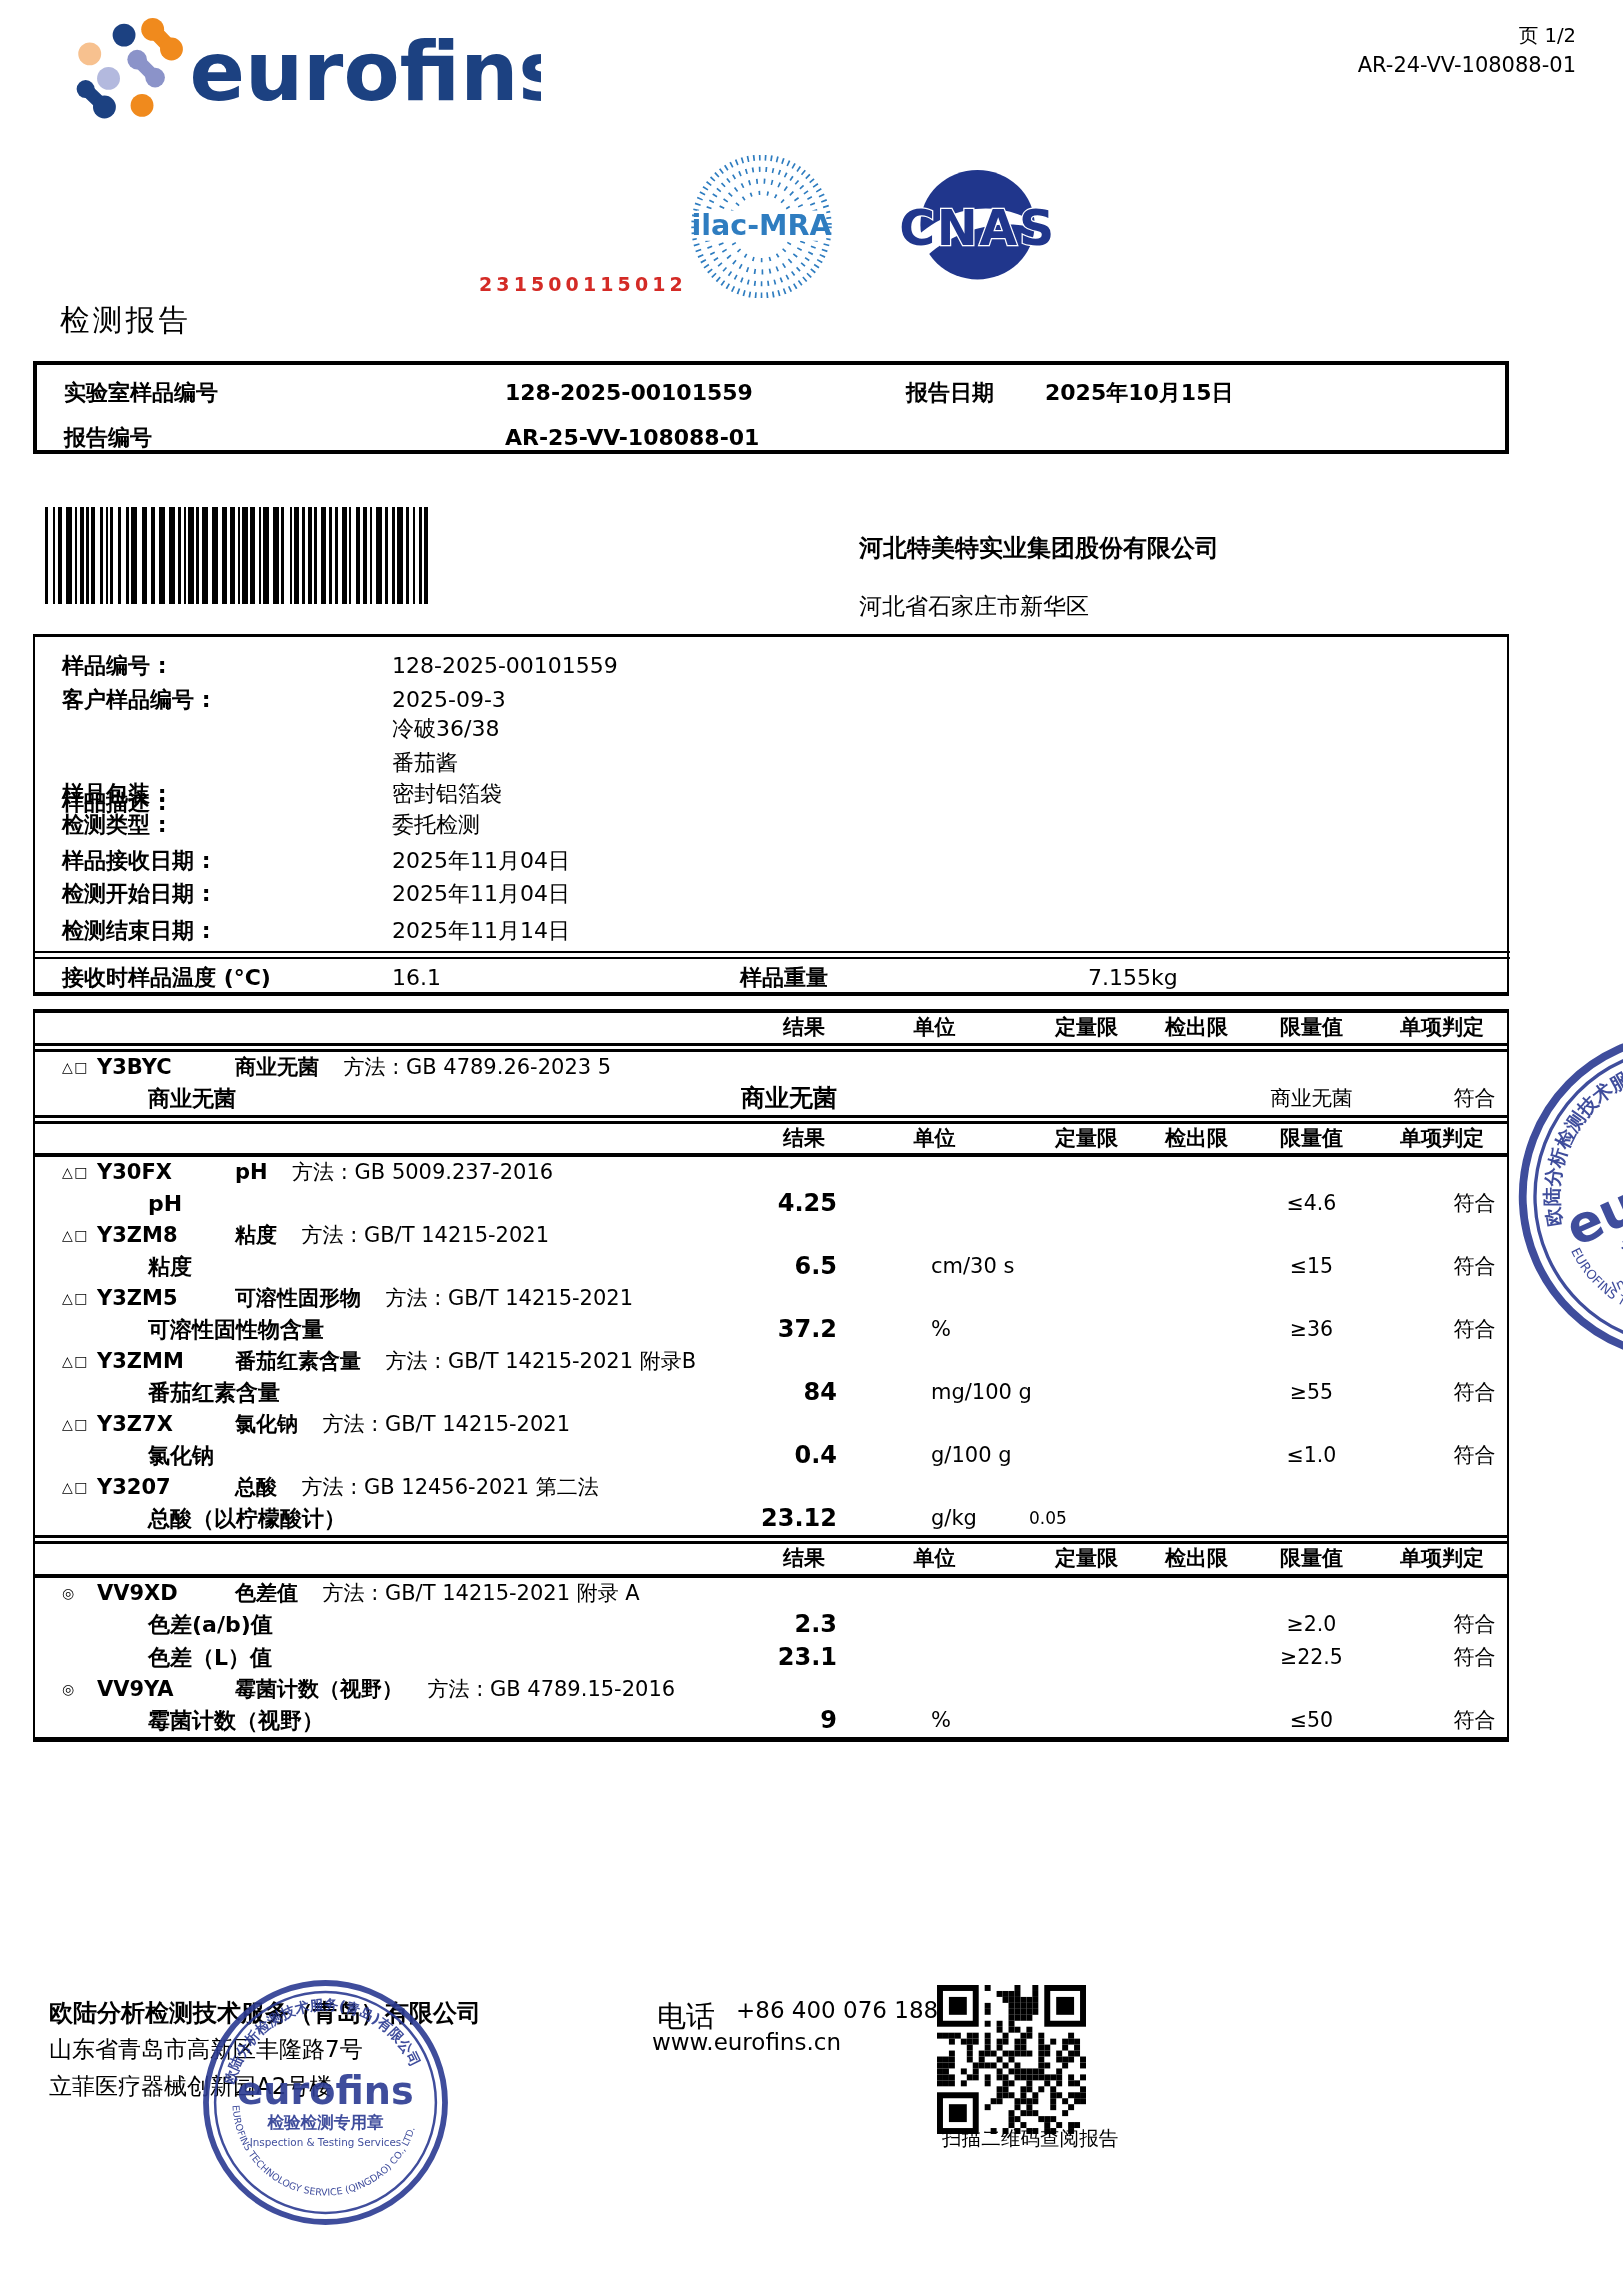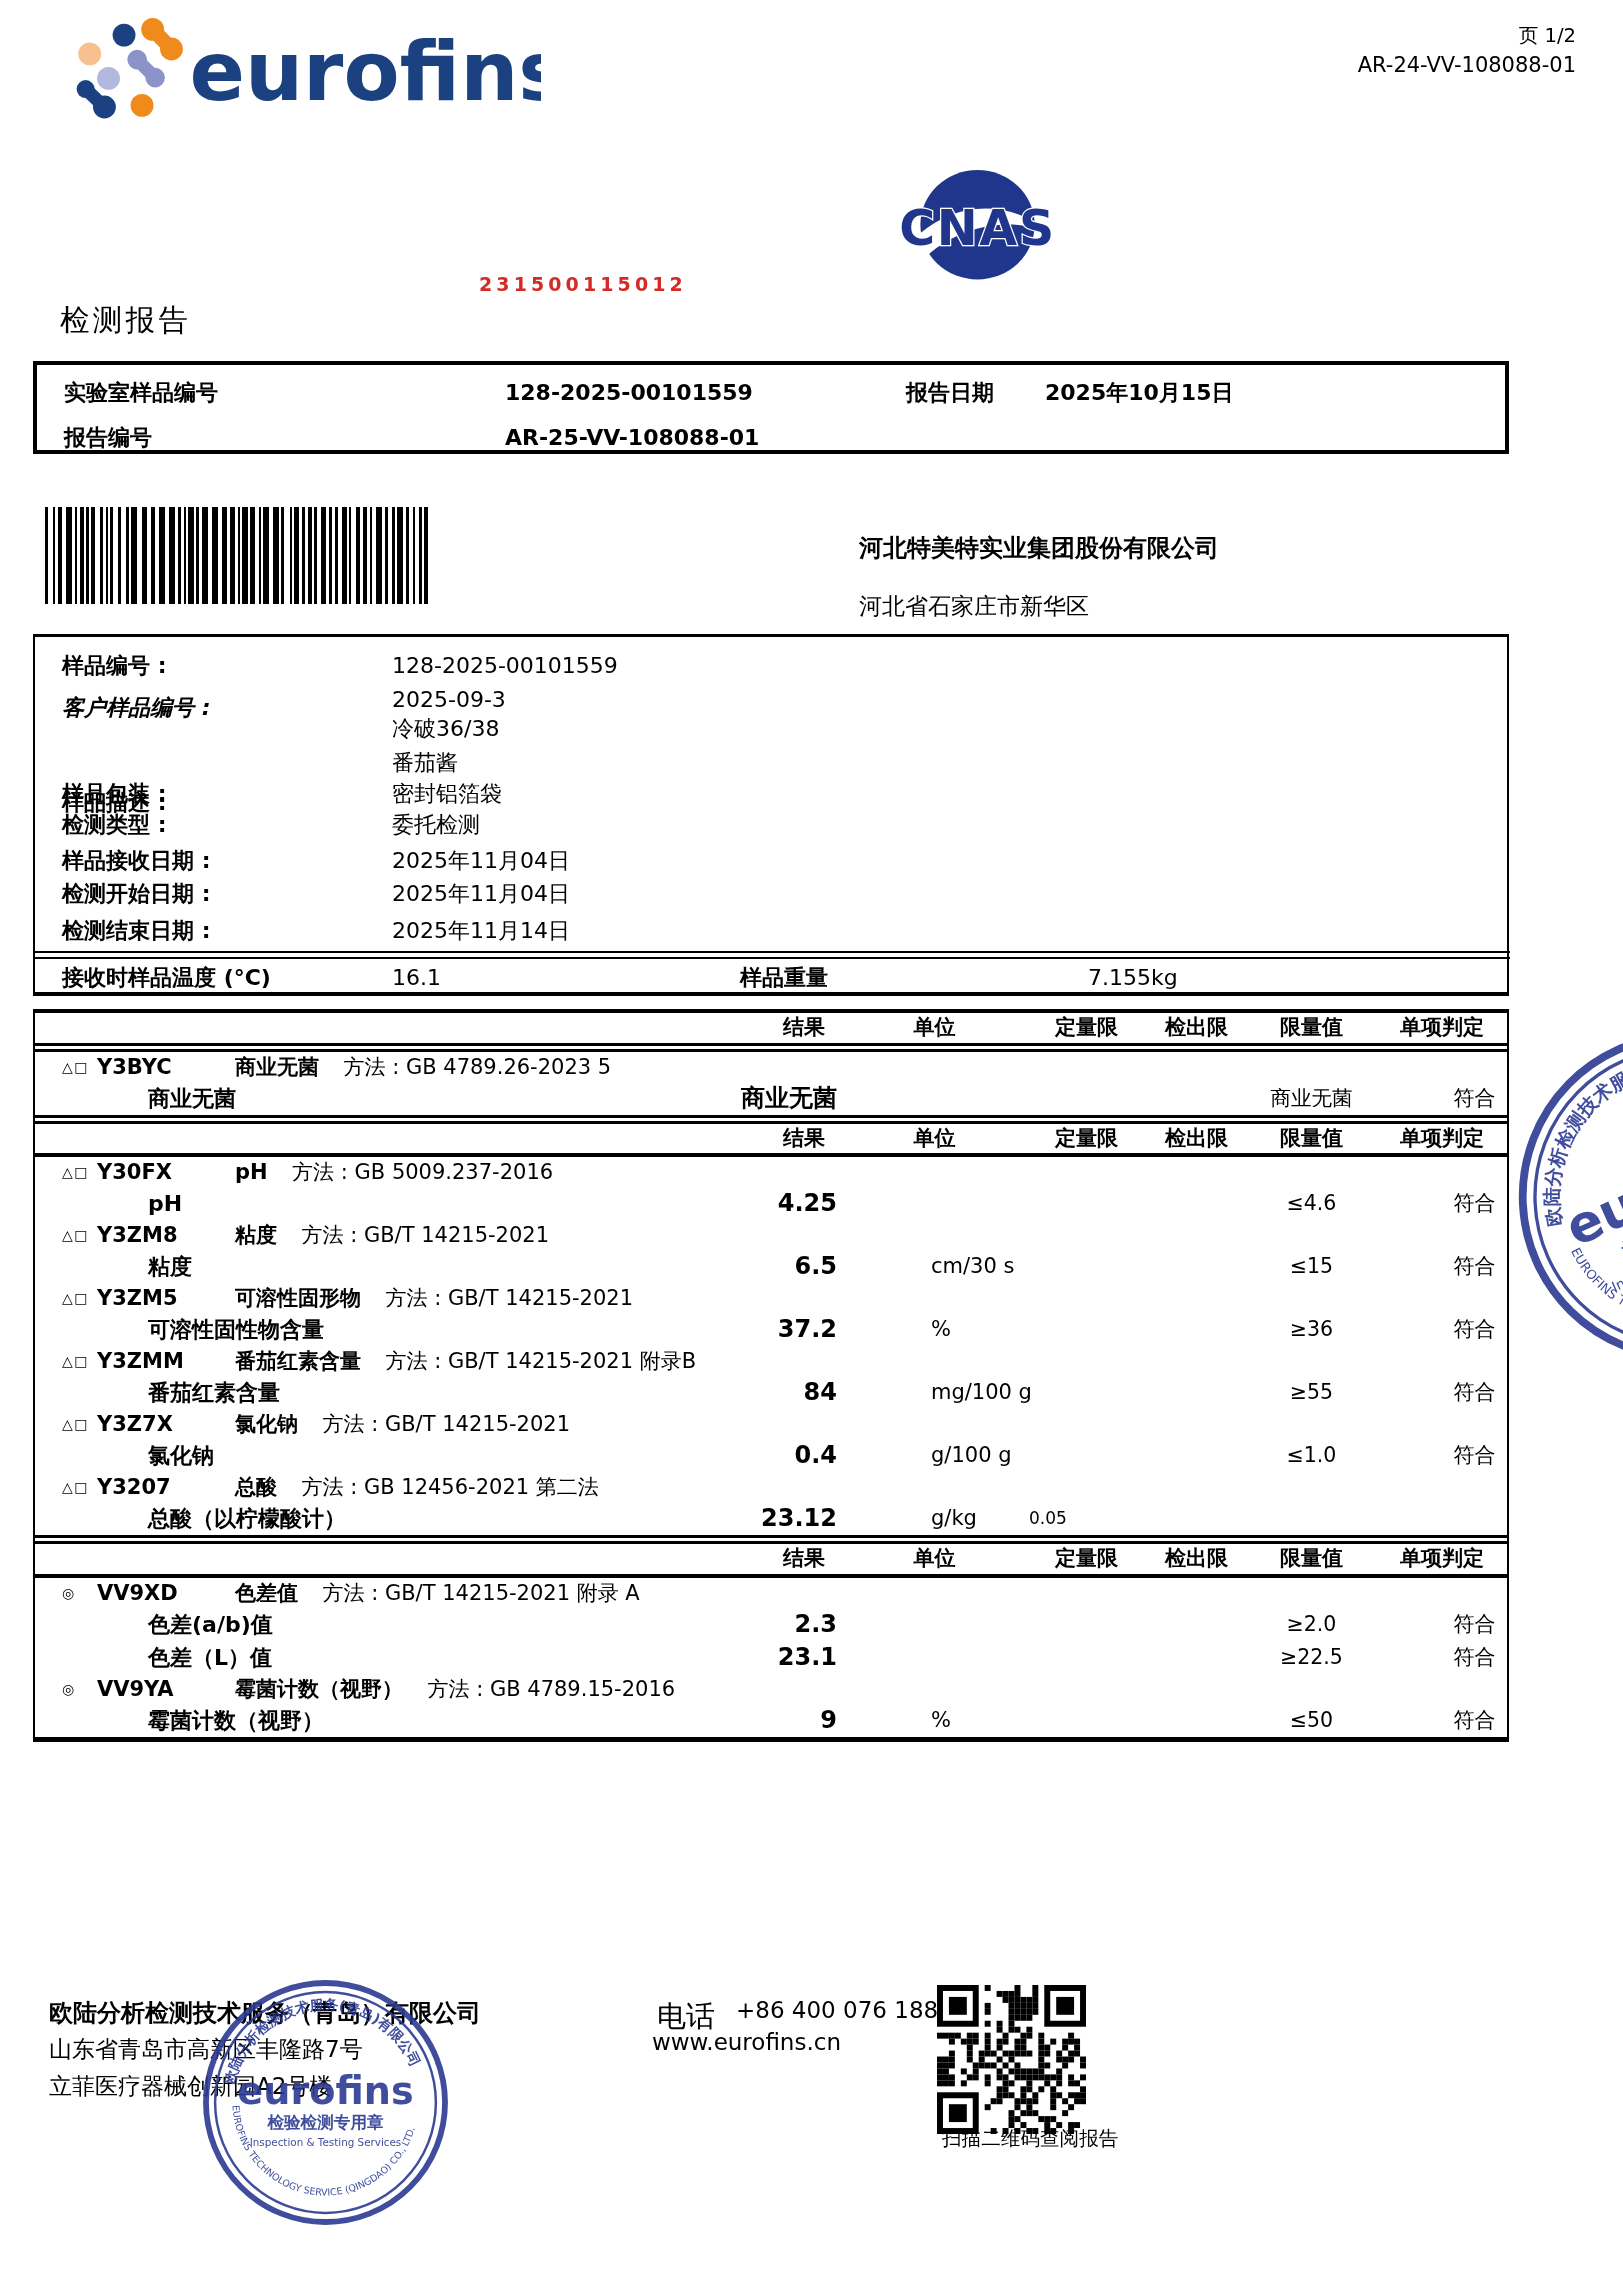--- a/index.html
+++ b/index.html
@@ -92,20 +92,32 @@
     </svg>
   </div>
 
   <div class="abs" id="page-meta">
     <div style="font-size:19.6px">页 1/2</div>
     <div>AR-24-VV-108088-01</div>
   </div>
 
   <div class="abs cma-num">231500115012</div>
 
+  <div class="abs" style="top:155px;left:690px">
+    <svg width="143" height="143" viewBox="0 0 170 170">
+      <g fill="none" stroke="#2f7dc0">
+        <ellipse cx="85" cy="85" rx="80" ry="82" stroke-width="7" stroke-dasharray="2 5"></ellipse>
+        <ellipse cx="85" cy="85" rx="66" ry="68" stroke-width="6" stroke-dasharray="2 6"></ellipse>
+        <ellipse cx="85" cy="85" rx="52" ry="54" stroke-width="6" stroke-dasharray="2 7"></ellipse>
+        <ellipse cx="85" cy="85" rx="38" ry="40" stroke-width="5" stroke-dasharray="2 8"></ellipse>
+      </g>
+      <rect x="8" y="66" width="154" height="36" fill="#ffffff"></rect>
+      <text x="85" y="95" text-anchor="middle" font-size="34" font-weight="bold" fill="#2f7dc0" font-family="DejaVu Sans, sans-serif">ilac-MRA</text>
+    </svg>
+  </div>
 
   <div class="abs" style="top:166px;left:891px">
     <svg width="173" height="120" viewBox="0 0 212 147">
       <ellipse cx="106" cy="72" rx="70" ry="67" fill="#20368c"></ellipse>
       <path d="M22,96 C75,38 150,42 194,82 C150,62 82,70 36,118 Z" fill="#ffffff"></path>
       <text x="106" y="97" text-anchor="middle" font-size="60" font-weight="bold" fill="#20368c" stroke="#ffffff" stroke-width="3" paint-order="stroke" letter-spacing="2" font-family="DejaVu Sans, sans-serif">CNAS</text>
     </svg>
   </div>
 
 
@@ -184,21 +196,21 @@
   <div class="abs client-addr">河北省石家庄市新华区</div>
 
   <div class="abs" id="box2">
     <div class="divider"></div>
     <div class="lbl" style="top:328px">接收时样品温度 (°C)</div>
     <div class="val" style="top:328px">16.1</div>
     <div class="lbl" style="top:328px;left:705px">样品重量</div>
     <div class="val" style="top:328px;left:1053px">7.155kg</div>
   <div class="lbl" style="top: 15.5px;">样品编号 :</div>
       <div class="val" style="top: 15.5px;">128-2025-00101559</div>
-      <div class="lbl" style="top: 58px; font-style: italic;">客户样品编号 :</div>
+      <div class="lbl" style="top: 50px;">客户样品编号 :</div>
       <div class="val" style="top: 50px;">2025-09-3</div>
       <div class="val" style="top: 79px;">冷破36/38</div>
       <div class="lbl" style="top: 113px; margin-top: 40px;">样品描述 :</div>
       <div class="val" style="top: 113px;">番茄酱</div>
       <div class="lbl" style="top: 144px;">样品包装 :</div>
       <div class="val" style="top: 144px;">密封铝箔袋</div>
       <div class="lbl" style="top: 175px;">检测类型 :</div>
       <div class="val" style="top: 175px;">委托检测</div>
       <div class="lbl" style="top: 211px;">样品接收日期 :</div>
       <div class="val" style="top: 211px;">2025年11月04日</div>

